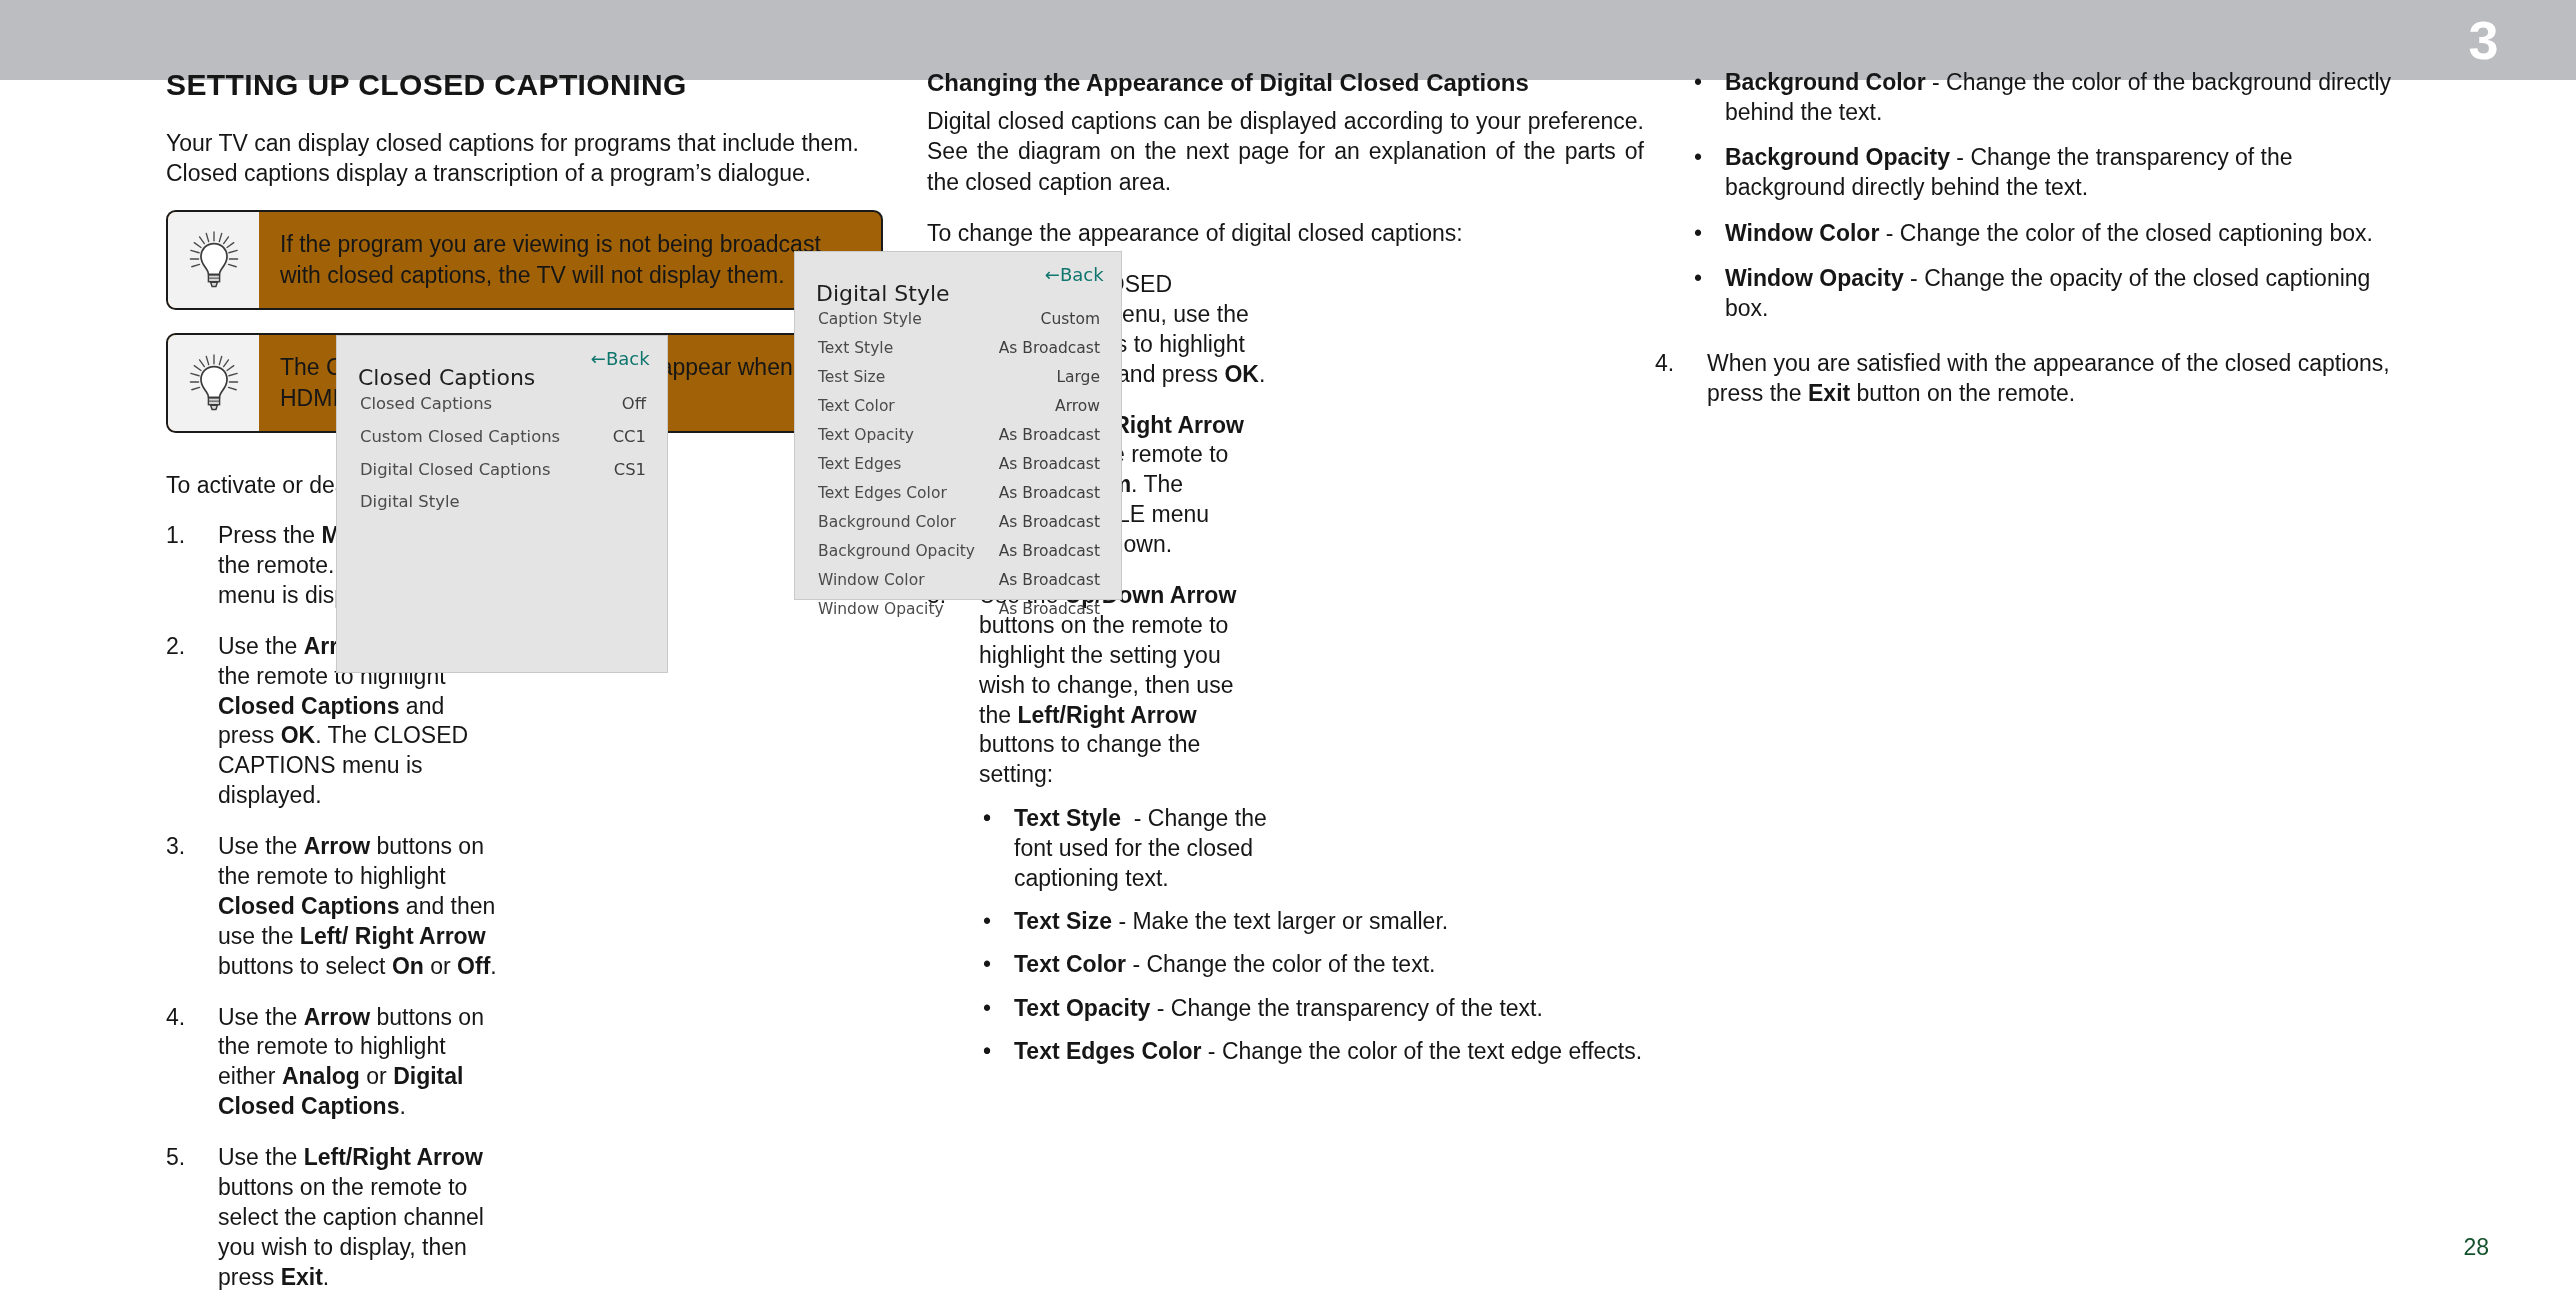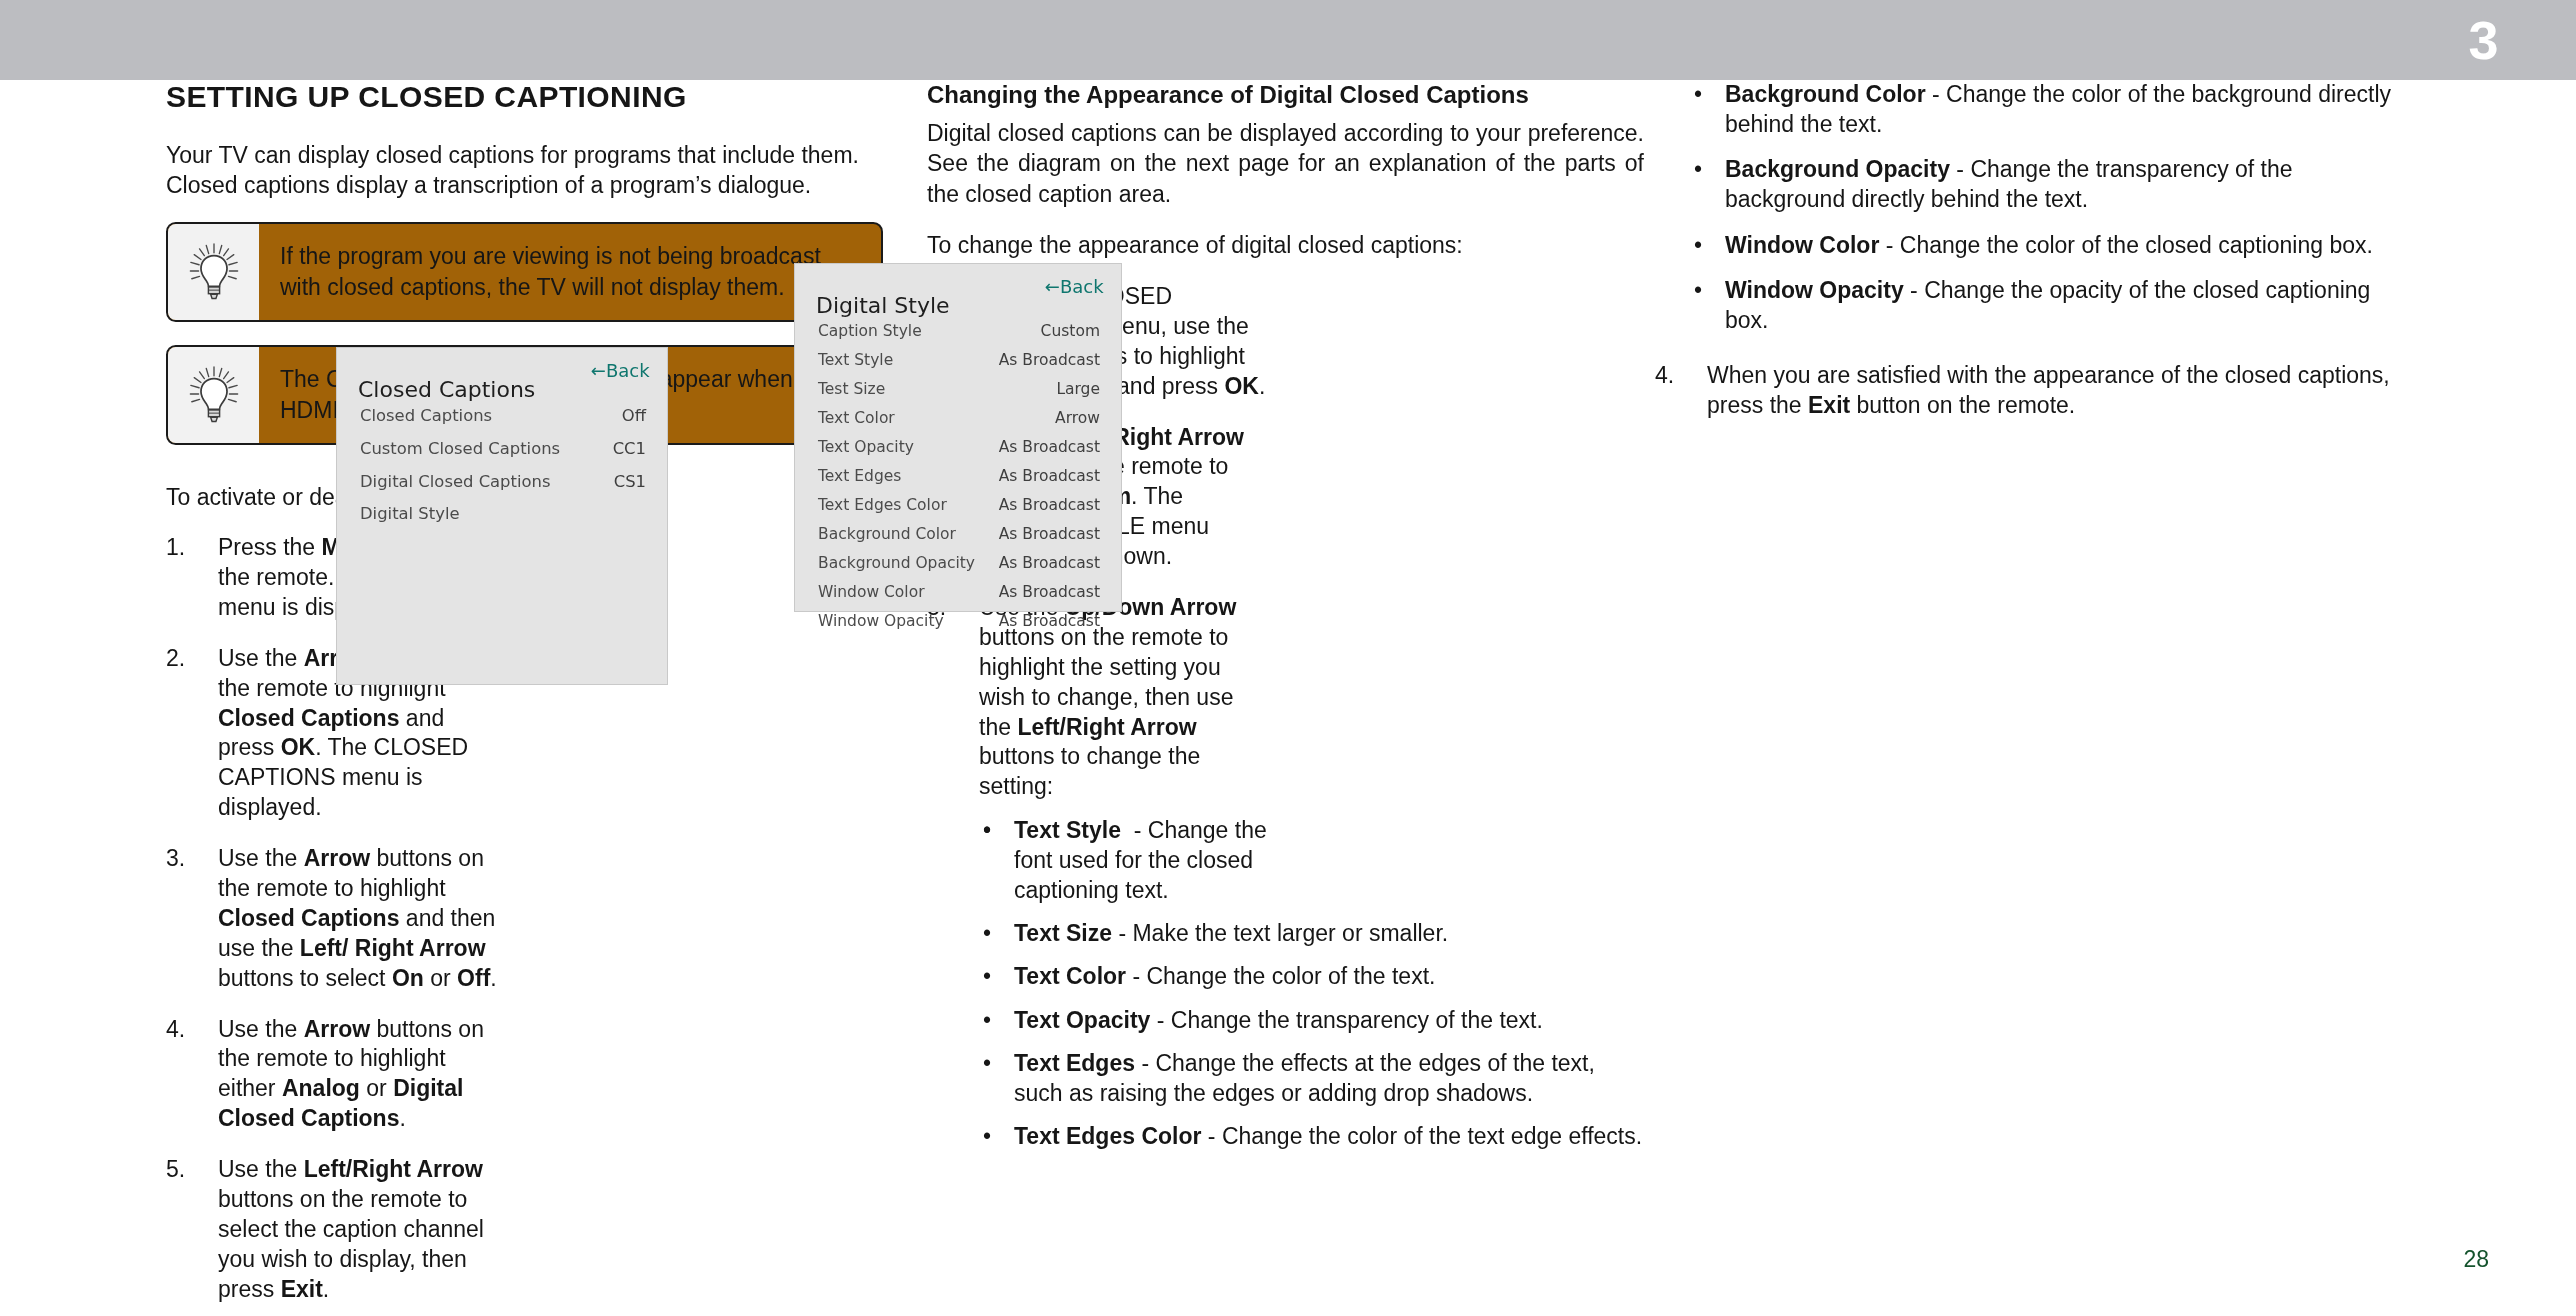--- a/index.html
+++ b/index.html
@@ -18,21 +18,21 @@
     background:#bcbdc1;
   }
   .chapter-number{
     position:absolute;right:77px;top:50%;transform:translateY(-50%);
     color:#ffffff;font-size:54px;font-weight:bold;
     letter-spacing:0.5px;line-height:1;
   }
 
   
   .page{
-    position:absolute;left:0;top:80px;width:2576px;height:1236px;
+    position:absolute;left:0;top:68px;width:2576px;height:1236px;
   }
 
   .col{position:absolute;top:0;}
   .col-left{left:166px;width:717px;}
   .col-mid{left:927px;width:717px;}
   .col-right{left:1690px;width:720px;}
 
   h1.section-title{
     font-size:30px;font-weight:bold;letter-spacing:0.4px;
     margin:0 0 25px 0;line-height:1.15;
@@ -255,21 +255,20 @@
           <li>
             <span class="dot">•</span>
             <span><b>Text Color</b> - Change the color of the text.</span>
           </li>
           <li>
             <span class="dot">•</span>
             <span><b>Text Opacity</b> - Change the transparency of the text.</span>
           </li>
           <li>
             <span class="dot">•</span>
-            <span><b>Text Edges</b> - Change the effects at the edges of the text, such as raising the edges or adding drop shadows.</span>
           </li>
           <li>
             <span class="dot">•</span>
             <span><b>Text Edges Color</b> - Change the color of the text edge effects.</span>
           </li>
         </ul>
       </li>
     </ol>
   </div>
 

